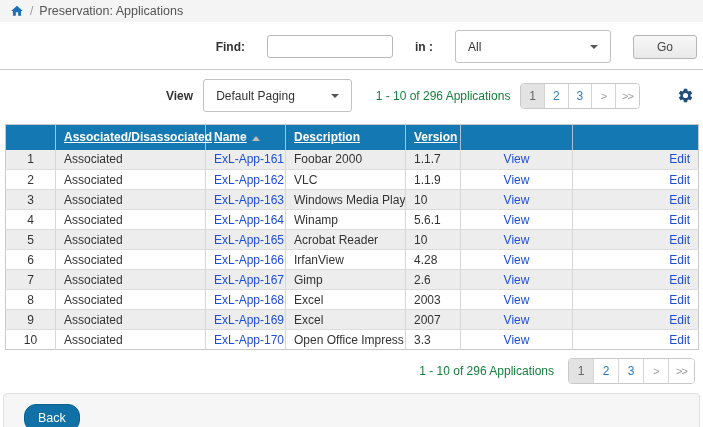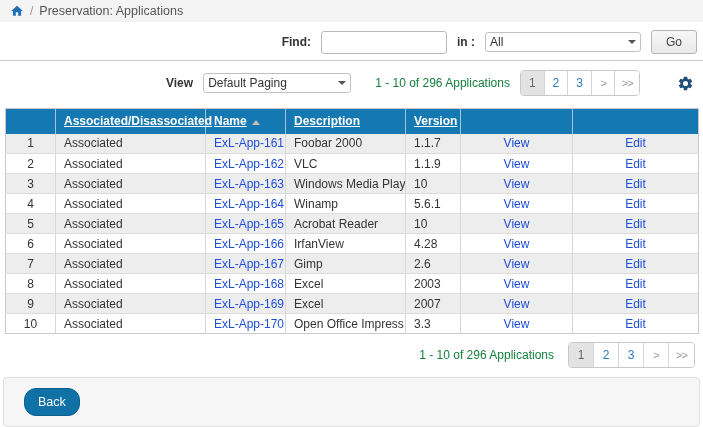--- a/index.html
+++ b/index.html
@@ -8,31 +8,31 @@
 
   
   .crumb-bar { height:22px; background:#f4f4f4; display:flex; align-items:center;
     padding-left:10px; gap:6px; }
   .crumb-bar .home { width:14px; height:14px; display:inline-flex; cursor:pointer; }
   .crumb-sep { color:#9a9a9a; font-size:12px; }
   .crumb-title { color:#555; font-size:12.5px; }
 
   
   .find-row { display:flex; align-items:center; justify-content:flex-end;
-    gap:10px; padding:8px 6px 6px 0; }
+    gap:22px; padding:8px 6px 6px 0; }
   .lbl { font-weight:bold; color:#333; }
   .txt-input { width:126px; height:23px; border:1px solid #b8b8b8; border-radius:3px;
     padding:0 6px; font-family:"Liberation Sans",sans-serif; font-size:12px; color:#333; outline:none; }
-  .select-box { height:20px; border:1px solid #c2c2c2; border-radius:3px; background:#fff;
-    display:flex; align-items:center; justify-content:space-between; padding:0 4px;
+  .select-box { height:33px; border:1px solid #c2c2c2; border-radius:3px; background:#fff;
+    display:flex; align-items:center; justify-content:space-between; padding:0 12px;
     cursor:pointer; color:#333; }
   .select-box.w156 { width:156px; }
   .caret { width:0; height:0; border-left:4px solid transparent; border-right:4px solid transparent;
     border-top:4px solid #555; }
-  .btn-gray { height:24px; padding:0 14px; background:linear-gradient(#f7f7f7,#e9e9e9);
+  .btn-gray { height:24px; padding:0 23px; background:linear-gradient(#f7f7f7,#e9e9e9);
     border:1px solid #b5b5b5; border-radius:3px; color:#444; font-size:12px; cursor:pointer;
     font-family:"Liberation Sans",sans-serif; }
 
   .hr-div { border-bottom:1px solid #c9c9c9; }
 
   
   .view-row { display:flex; align-items:center; padding:9px 8px 9px 166px; gap:10px; }
   .count-text { color:#15803d; margin-left:14px; white-space:nowrap; }
 
   
@@ -52,21 +52,21 @@
   .tbl th { background:#1478b3; height:25px; text-align:left; padding:0 8px;
     border-right:1px solid #a9c3d4; }
   .tbl th:last-child { border-right:none; }
   .tbl th .hlink { color:#ffffff; font-weight:bold; text-decoration:underline; cursor:pointer;
     font-size:12px; white-space:nowrap; }
   .sort-asc { display:inline-block; margin-left:5px; width:0; height:0;
     border-left:4px solid transparent; border-right:4px solid transparent;
     border-bottom:5px solid #c2bcb2; vertical-align:middle; }
   .tbl td { height:20px; padding:0 8px; border-right:1px solid #d7d7d7;
     border-bottom:1px solid #dcdcdc; color:#333; overflow:hidden; white-space:nowrap; }
-  .tbl td:last-child { border-right:none; }
+  .tbl td:last-child { border-right:none;text-align:right; }
   .tbl tr.odd td { background:#ededed; }
   .tbl tr.even td { background:#ffffff; }
   .tbl tbody tr:last-child td { border-bottom:1px dotted #9a9a9a; }
   .td-num { text-align:center; color:#555; }
   .td-center { text-align:center; }
   a.cell-link { color:#1d4ed8; text-decoration:none; cursor:pointer; }
 
   
   .status-row { display:flex; align-items:center; justify-content:flex-end;
     gap:14px; padding:8px 8px 9px 0; }

